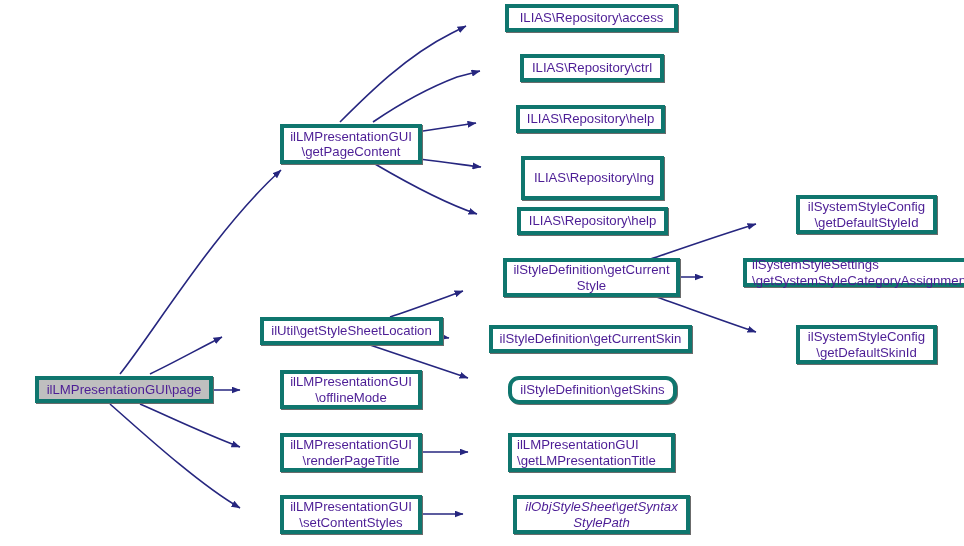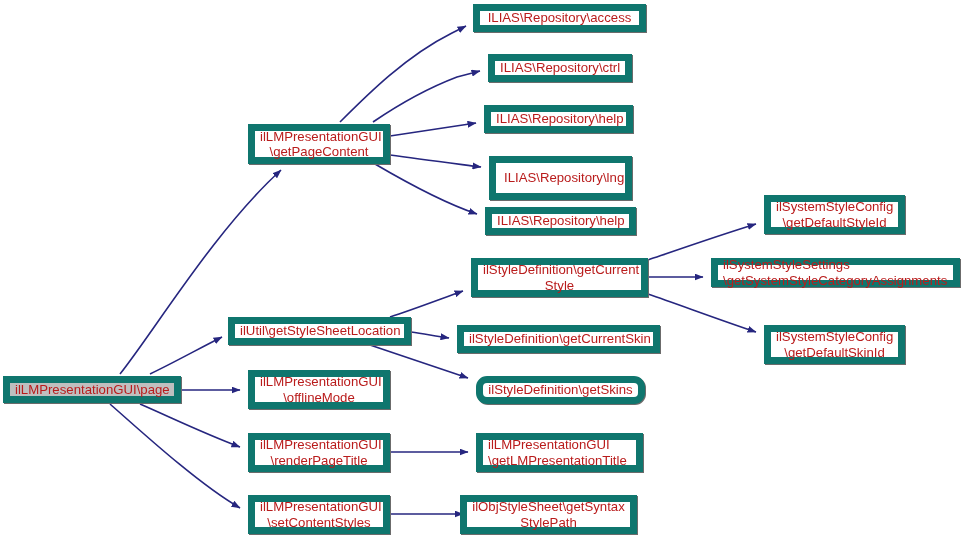--- a/index.html
+++ b/index.html
@@ -22,33 +22,34 @@
     position: absolute;
     left: 0;
     top: 0;
     width: 964px;
     height: 546px;
     pointer-events: none;
   }
   .node {
     position: absolute;
     box-sizing: border-box;
-    border: 7px solid #0f766e;
+    border: 4px solid #0f766e;
     background: #ffffff;
-    color: #b91c1c;
+    color: #4c1d95;
     font-size: 13.2px;
     line-height: 15.5px;
     display: flex;
     align-items: center;
     justify-content: center;
     text-align: center;
     padding: 0 5px;
     white-space: pre-line;
     box-shadow: 1px 1px 0 0 #6b6b6b;
     z-index: 2;
+    margin-left: 32px;
   }
   .node.root {
     background: #bfbfbf;
   }
   .node.leftalign {
     justify-content: flex-start;
     text-align: left;
   }
   .node-label {
     display: block;
@@ -107,16 +108,16 @@
       <div class="node" style="left: 764px; top: 325px; width: 141px; height: 39px;"><span class="node-label">ilSystemStyleConfig
 \getDefaultSkinId</span></div>
       <div class="node" style="left: 248px; top: 370px; width: 142px; height: 39px;"><span class="node-label">ilLMPresentationGUI
 \offlineMode</span></div>
       <div class="node" style="left: 248px; top: 433px; width: 142px; height: 39px;"><span class="node-label">ilLMPresentationGUI
 \renderPageTitle</span></div>
       <div class="node leftalign" style="left: 476px; top: 433px; width: 167px; height: 39px;"><span class="node-label">ilLMPresentationGUI
 \getLMPresentationTitle</span></div>
       <div class="node" style="left: 248px; top: 495px; width: 142px; height: 39px;"><span class="node-label">ilLMPresentationGUI
 \setContentStyles</span></div>
-      <div class="node" style="left: 460px; top: 495px; width: 177px; height: 39px;"><span class="node-label">ilObjStyleSheet\getSyntax
+      <div class="node" style="left: 481px; top: 495px; width: 177px; height: 39px; font-style: italic;"><span class="node-label">ilObjStyleSheet\getSyntax
 StylePath</span></div>
     </div>
 </div>
 
 </body></html>

